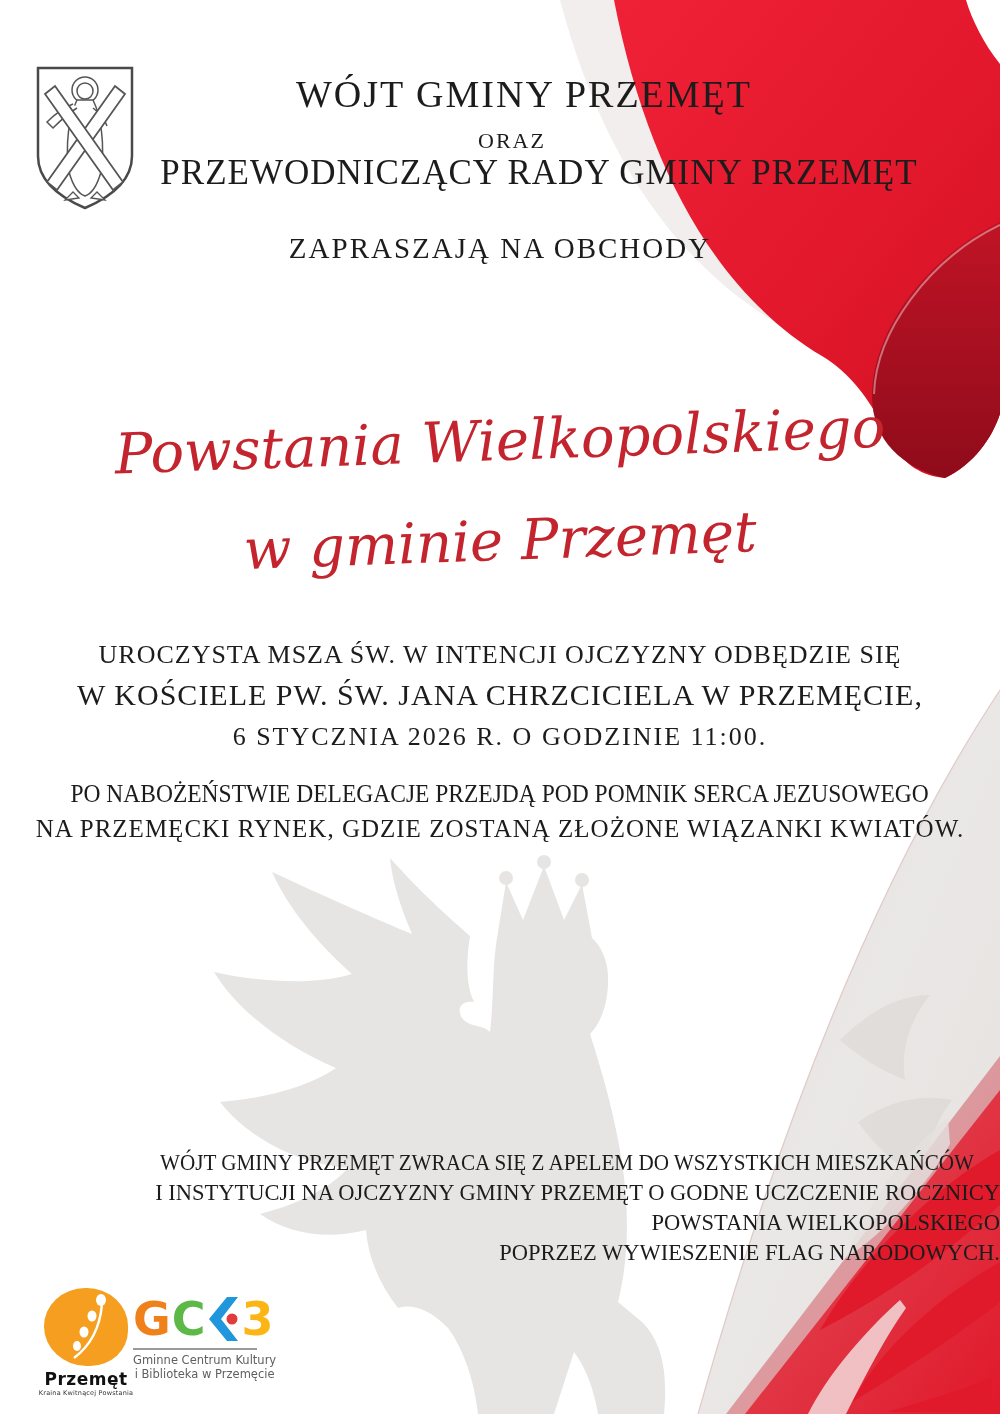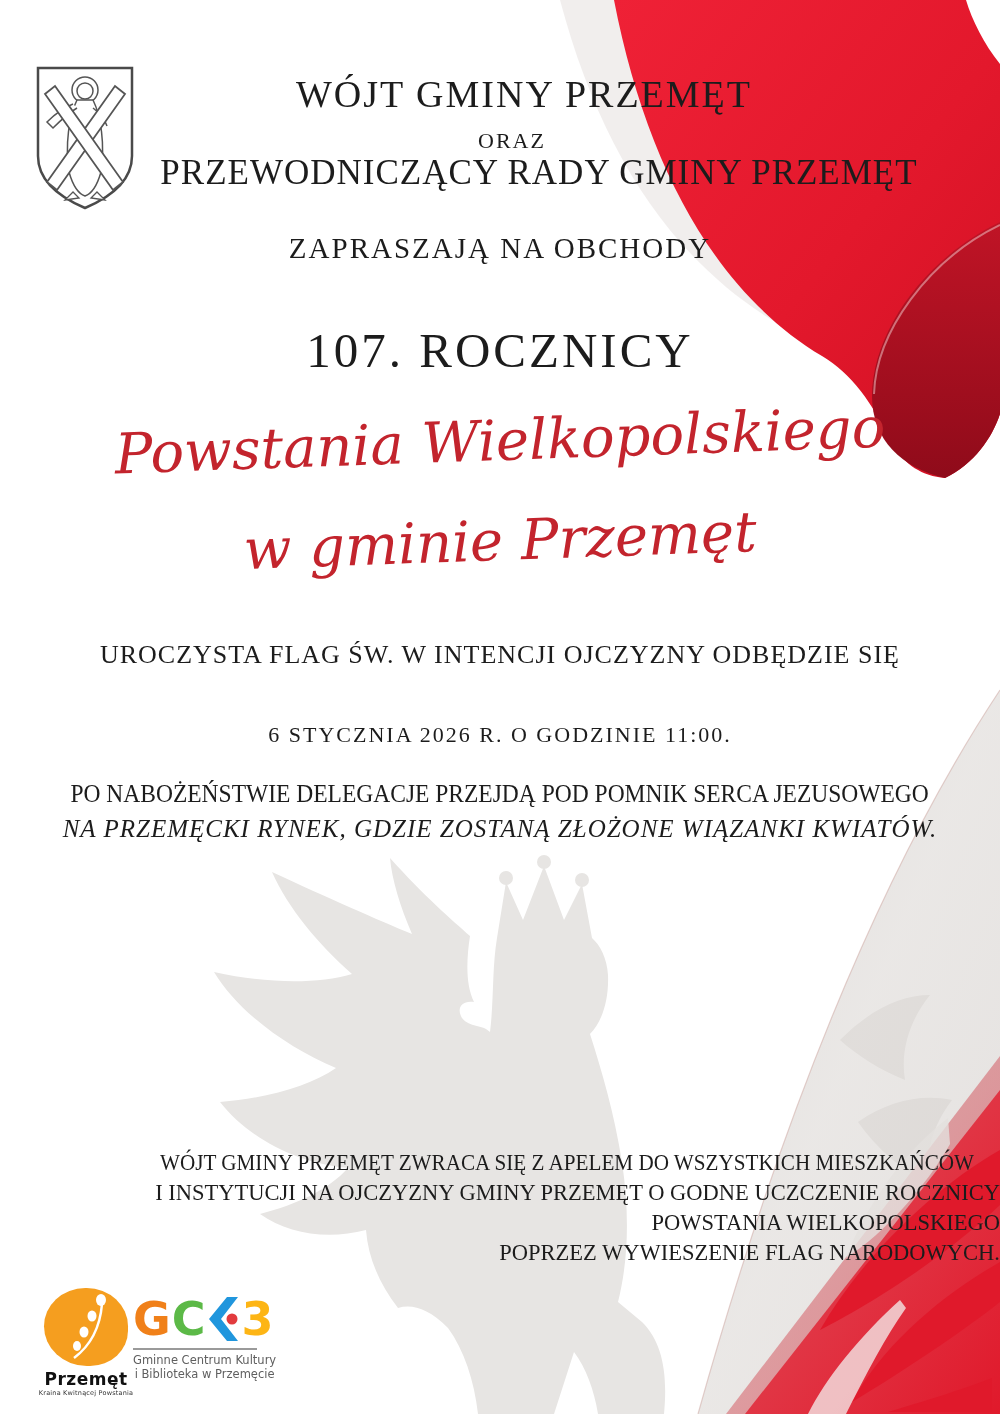--- a/index.html
+++ b/index.html
@@ -14,23 +14,23 @@
   .hdr2{top:128px;font-size:22px;letter-spacing:2px;margin-left:12px;}
   .hdr3{top:153px;font-size:35px;letter-spacing:1px;padding-left:39px;}
   .hdr4{top:232px;font-size:29px;letter-spacing:2px;}
   .anniv{top:322px;font-size:49px;letter-spacing:3px;}
   .script{font-family:"DejaVu Serif","Liberation Serif",serif;font-style:italic;
           color:#c3242d;z-index:3;}
   .script1{top:408px;font-size:56px;transform:rotate(-2deg);}
   .script2{top:508px;font-size:56px;transform:rotate(-2deg);}
   .d1{top:640px;font-size:26px;letter-spacing:1px;}
   .d2{top:678px;font-size:30px;letter-spacing:1px;}
-  .d3{top:722px;font-size:22px;letter-spacing:2px;}
+  .d3{top:722px;font-size:26px;letter-spacing:2px;}
   .d4{top:780px;font-size:25px;}
-  .d5{top:815px;font-size:25px;letter-spacing:1px;font-style:italic;}
+  .d5{top:815px;font-size:25px;letter-spacing:1px;}
   .squeeze{display:inline-block;transform:scaleX(.94);transform-origin:center;}
   .appeal{top:1148px;font-size:22.5px;line-height:30px;white-space:normal;}
   .appeal div{white-space:nowrap;text-align:right;}
   .coa{position:absolute;left:33px;top:64px;width:104px;height:148px;z-index:3;}
   
   .przemet{position:absolute;left:36px;top:1288px;width:100px;z-index:3;text-align:center;
            font-family:"DejaVu Sans","Liberation Sans",sans-serif;}
   .przemet .blob{position:relative;width:84px;height:78px;margin:0 auto;border-radius:50% 50% 46% 52%;
                  background:#f59e1f;}
   .przemet .nm{margin-top:3px;font-size:17px;font-weight:800;letter-spacing:.5px;color:#111;}
@@ -122,25 +122,25 @@
     <path d="M14,118 L82,22 L92,30 L24,126 Z" fill="#ffffff" stroke="#555" stroke-width="1.8"></path>
     <path d="M22,22 L90,118 L80,126 L12,30 Z" fill="#ffffff" stroke="#555" stroke-width="1.8"></path>
     <path d="M40,128 l-8,8 14,-2 Z M64,128 l8,8 -14,-2 Z" fill="#ffffff" stroke="#555" stroke-width="1.3"></path>
   </svg>
 
   <div class="txt hdr1">WÓJT GMINY PRZEMĘT</div>
   <div class="txt hdr2">ORAZ</div>
   <div class="txt hdr3">PRZEWODNICZĄCY RADY GMINY PRZEMĘT</div>
   <div class="txt hdr4">ZAPRASZAJĄ NA OBCHODY</div>
 
-  <div class="txt anniv">107. ROCZNICY</div>
   <div class="txt script script1">Powstania Wielkopolskiego</div>
   <div class="txt script script2">w gminie Przemęt</div>
 
-  <div class="txt d1">UROCZYSTA FLAG ŚW. W INTENCJI OJCZYZNY ODBĘDZIE SIĘ</div>
+  <div class="txt d1">UROCZYSTA MSZA ŚW. W INTENCJI OJCZYZNY ODBĘDZIE SIĘ</div>
+  <div class="txt d2">W KOŚCIELE PW. ŚW. JANA CHRZCICIELA W PRZEMĘCIE,</div>
   <div class="txt d3">6 STYCZNIA 2026 R. O GODZINIE 11:00.</div>
   <div class="txt d4"><span class="squeeze">PO NABOŻEŃSTWIE DELEGACJE PRZEJDĄ POD POMNIK SERCA JEZUSOWEGO</span></div>
   <div class="txt d5">NA PRZEMĘCKI RYNEK, GDZIE ZOSTANĄ ZŁOŻONE WIĄZANKI KWIATÓW.</div>
 
   <div class="txt appeal">
     <div><span class="squeeze">WÓJT GMINY PRZEMĘT ZWRACA SIĘ Z APELEM DO WSZYSTKICH MIESZKAŃCÓW</span></div>
     <div>I INSTYTUCJI NA OJCZYZNY GMINY PRZEMĘT O GODNE UCZCZENIE ROCZNICY</div>
     <div>POWSTANIA WIELKOPOLSKIEGO</div>
     <div>POPRZEZ WYWIESZENIE FLAG NARODOWYCH.</div>
   </div>

